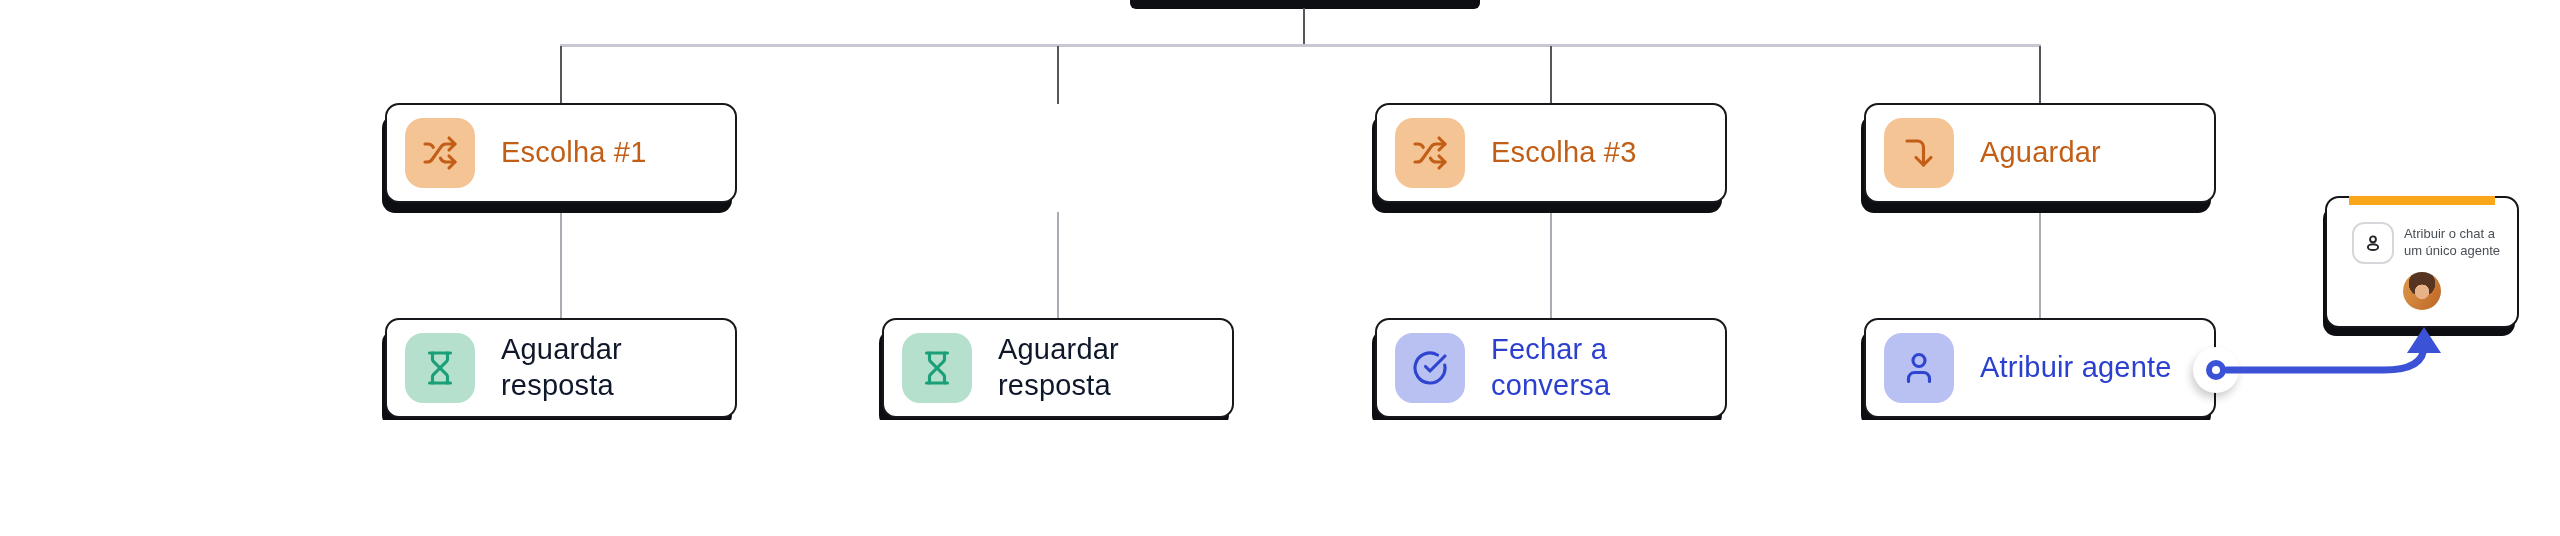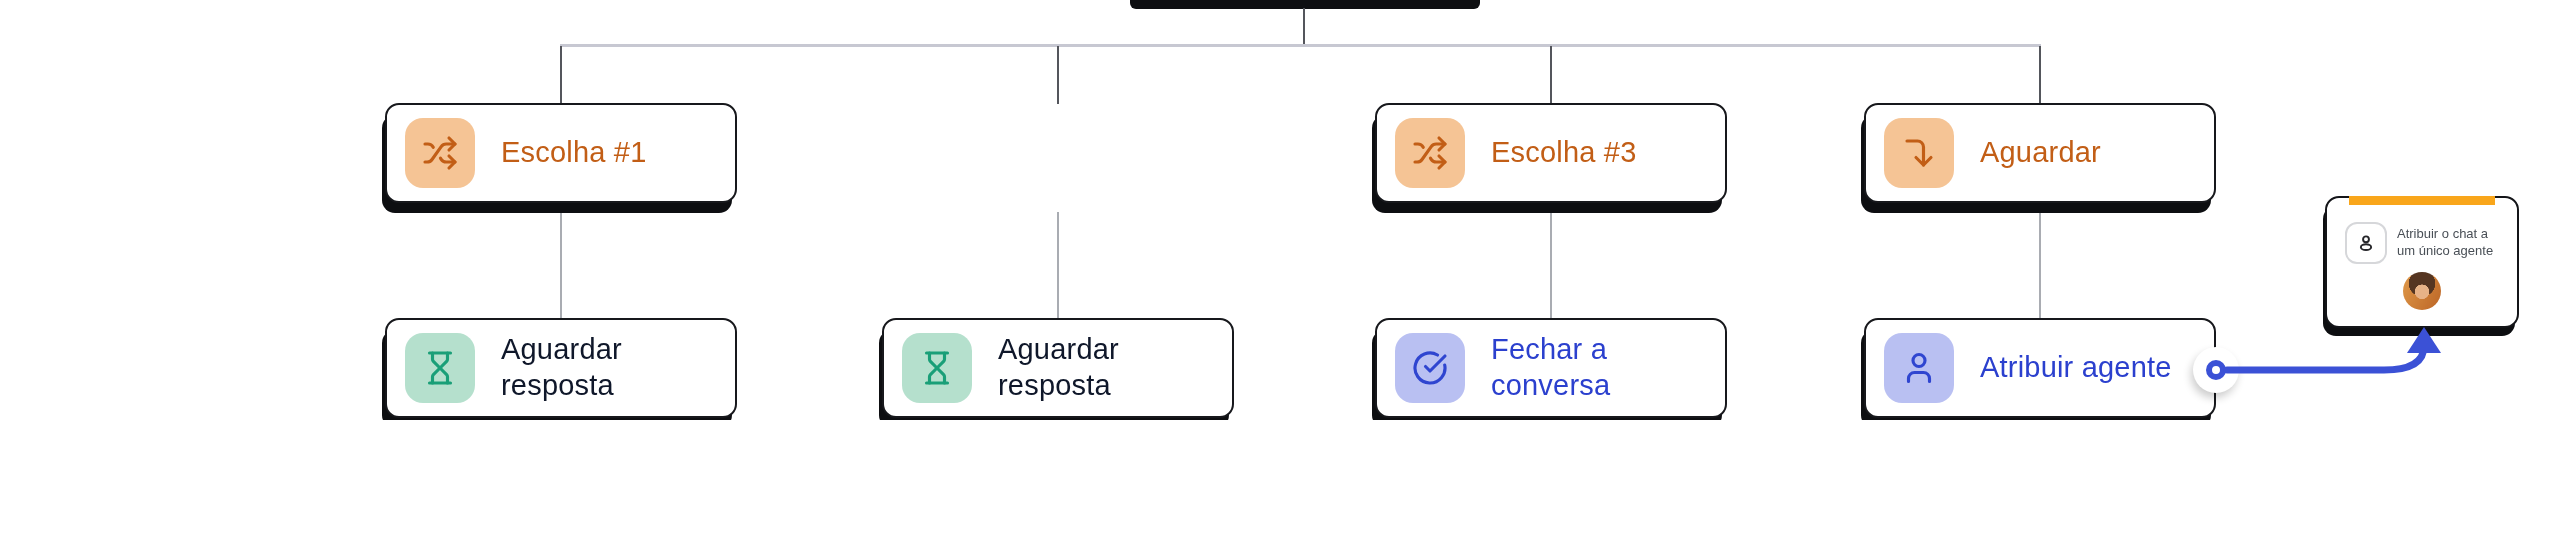--- a/index.html
+++ b/index.html
@@ -49,21 +49,21 @@
   }
   
   .arrow-svg{position:absolute;left:0;top:0;z-index:7;pointer-events:none;}
   
   .tip-card{
     position:absolute;left:2325px;top:196px;width:194px;height:132px;box-sizing:border-box;
     background:#ffffff;border:2px solid #141519;border-radius:14px;
     box-shadow:-3px 9px 0 -1px #0d0e11;z-index:6;
   }
   .tip-accent{position:absolute;top:-2px;left:22px;right:22px;height:9px;background:#f9a61b;}
-  .tip-row{display:flex;gap:10px;padding:24px 10px 0 18px;align-items:flex-start;}
+  .tip-row{display:flex;gap:10px;padding:24px 10px 0 18px;align-items:flex-start;justify-content:center;}
   .tip-icon{
     width:42px;height:42px;flex:0 0 auto;border:2px solid #d6d7da;border-radius:12px;
     box-sizing:border-box;display:flex;align-items:center;justify-content:center;color:#26262a;
   }
   .tip-icon svg{width:22px;height:22px;}
   .tip-text{font-size:13px;line-height:17px;color:#494f56;margin-top:3px;}
   .tip-avatar{
     position:absolute;left:50%;transform:translateX(-50%);top:74px;
     width:38px;height:38px;border-radius:50%;
     background:

